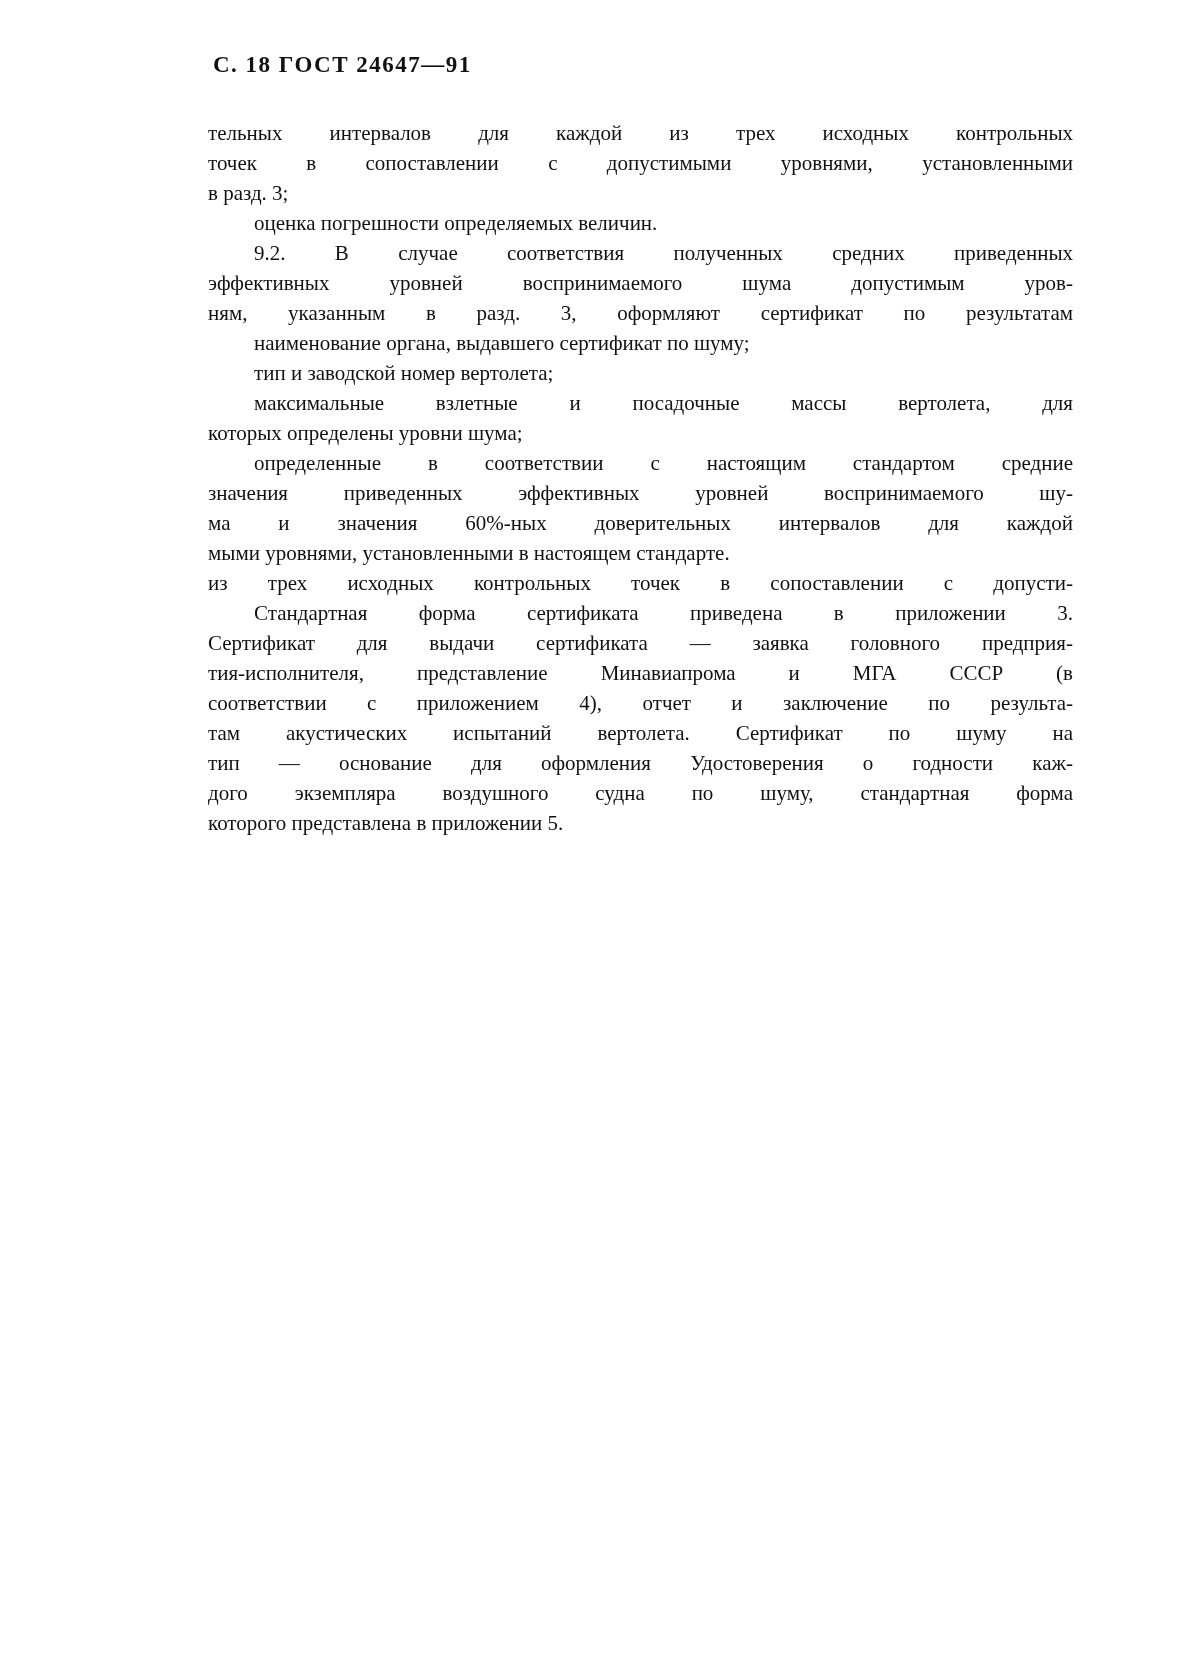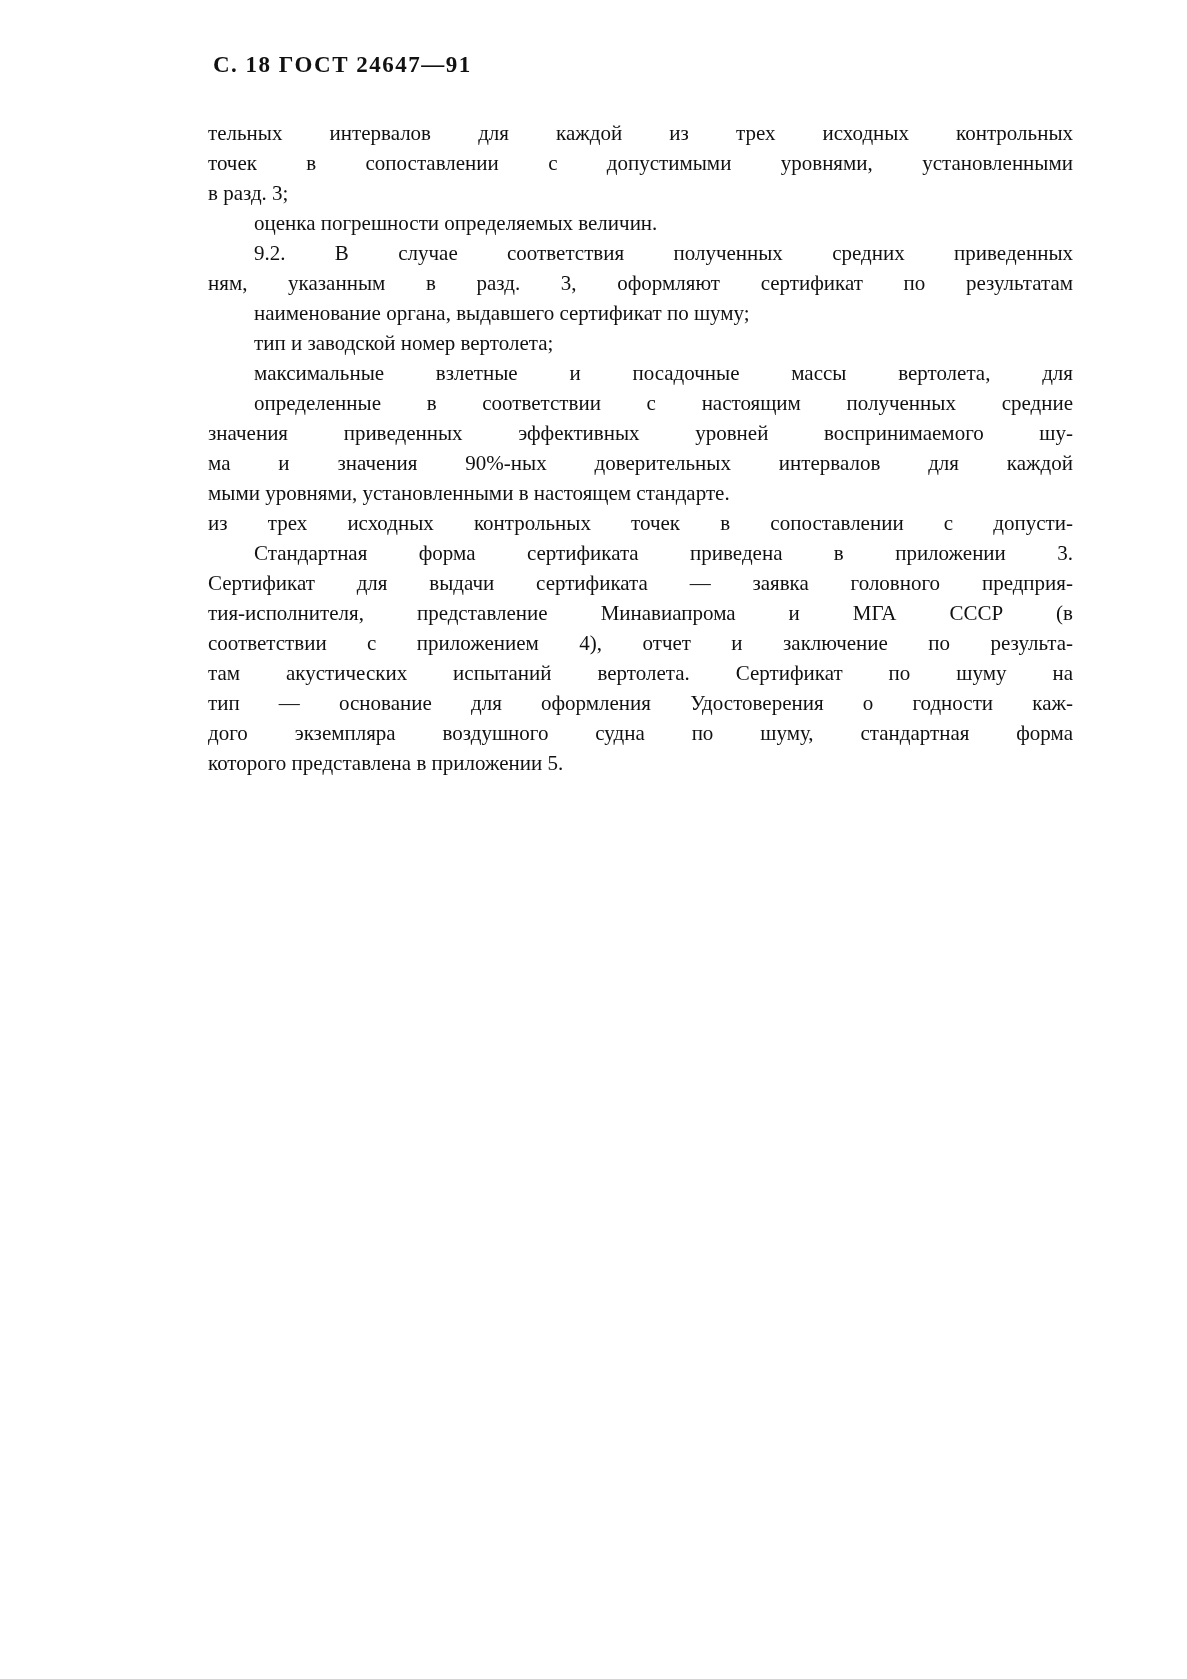--- a/index.html
+++ b/index.html
@@ -62,27 +62,29 @@
 <div class="page">
 
   <div class="page-header">С. 18 ГОСТ 24647—91</div>
 
   <div class="text-block">
     <div class="line">тельных интервалов для каждой из трех исходных  контрольных</div>
     <div class="line">точек в сопоставлении с допустимыми уровнями, установленными</div>
     <div class="line last">в разд. 3;</div>
     <div class="line indent last">оценка погрешности определяемых величин.</div>
     <div class="line indent">9.2. В случае соответствия полученных средних  приведенных</div>
+    <div class="line">эффективных уровней воспринимаемого шума допустимым  уров-</div>
     <div class="line">ням, указанным в разд. 3, оформляют сертификат по результатам</div>
     <div class="line indent last">наименование органа, выдавшего сертификат по шуму;</div>
     <div class="line indent last">тип и заводской номер вертолета;</div>
     <div class="line indent">максимальные взлетные и посадочные  массы вертолета,  для</div>
-    <div class="line indent">определенные в соответствии с настоящим полученных средние</div>
+    <div class="line last">которых определены уровни шума;</div>
+    <div class="line indent">определенные в соответствии с настоящим стандартом средние</div>
     <div class="line">значения приведенных эффективных уровней воспринимаемого шу-</div>
-    <div class="line">ма и значения 90%-ных доверительных интервалов  для каждой</div>
+    <div class="line">ма и значения 60%-ных доверительных интервалов  для каждой</div>
     <div class="line last">мыми уровнями, установленными в настоящем стандарте.</div>
     <div class="line">из трех исходных контрольных точек в сопоставлении с допусти-</div>
     <div class="line indent">Стандартная форма сертификата  приведена в приложении 3.</div>
     <div class="line">Сертификат для выдачи сертификата — заявка головного предприя-</div>
     <div class="line">тия-исполнителя, представление Минавиапрома и МГА СССР (в</div>
     <div class="line">соответствии с приложением 4), отчет и заключение по результа-</div>
     <div class="line">там акустических испытаний вертолета. Сертификат по шуму на</div>
     <div class="line">тип — основание для оформления Удостоверения о годности каж-</div>
     <div class="line">дого экземпляра воздушного судна по шуму, стандартная форма</div>
     <div class="line last">которого представлена в приложении 5.</div>

